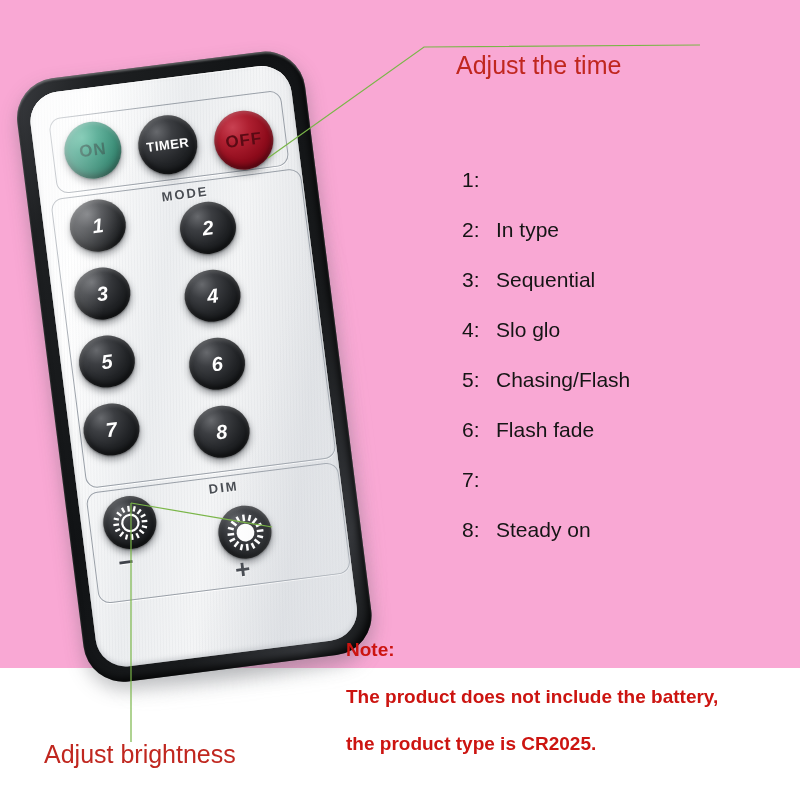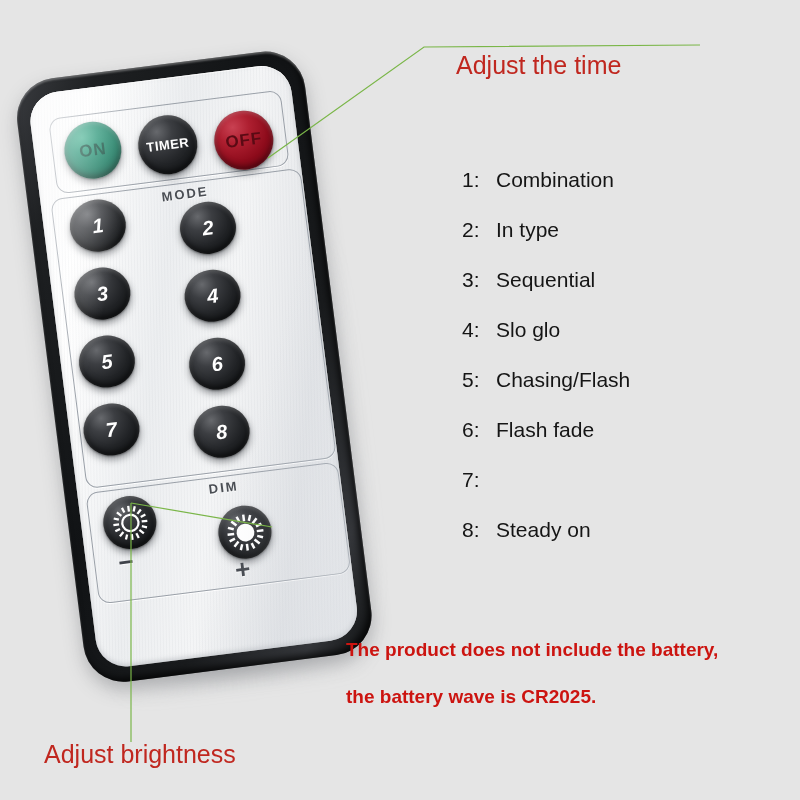--- a/index.html
+++ b/index.html
@@ -14,22 +14,22 @@
     position: relative;
     overflow: hidden;
     font-family: "Liberation Sans", sans-serif;
     -webkit-font-smoothing: antialiased;
   }
 
   .stage {
     position: absolute;
     inset: 0;
     width: 800px;
-    height: 800px;
-    background: #e5e5e5;
+    height: 668px;
+    background: #f9a8d4;
   }
 
   
   .remote-wrap {
     position: absolute;
     left: 50px;
     top: 62px;
     width: 300px;
     height: 620px;
     transform: rotate(-7.2deg);
@@ -359,21 +359,20 @@
 
     <polyline points="131,503 272,527" fill="none" stroke="#7ab648" stroke-width="1.2"></polyline>
   </svg>
 
   <div class="callout callout-time">Adjust the time</div>
   <div class="callout callout-bright">Adjust brightness</div>
 
   <div class="mode-list">
     <div class="mode-row">
       <span class="mode-num">1:</span>
-      <span class="mode-text">Combination</span>
     </div>
     <div class="mode-row">
       <span class="mode-num">2:</span>
       <span class="mode-text">In type</span>
     </div>
     <div class="mode-row">
       <span class="mode-num">3:</span>
       <span class="mode-text">Sequential</span>
     </div>
     <div class="mode-row">
@@ -391,17 +390,18 @@
     <div class="mode-row">
       <span class="mode-num">7:</span>
     </div>
     <div class="mode-row">
       <span class="mode-num">8:</span>
       <span class="mode-text">Steady on</span>
     </div>
   </div>
 
   <div class="note-block">
+    <div class="note-line">Note:</div>
     <div class="note-line">The product does not include the battery,</div>
-    <div class="note-line">the battery wave is CR2025.</div>
+    <div class="note-line">the product type is CR2025.</div>
   </div>
 
 </div>
 
 </body></html>

